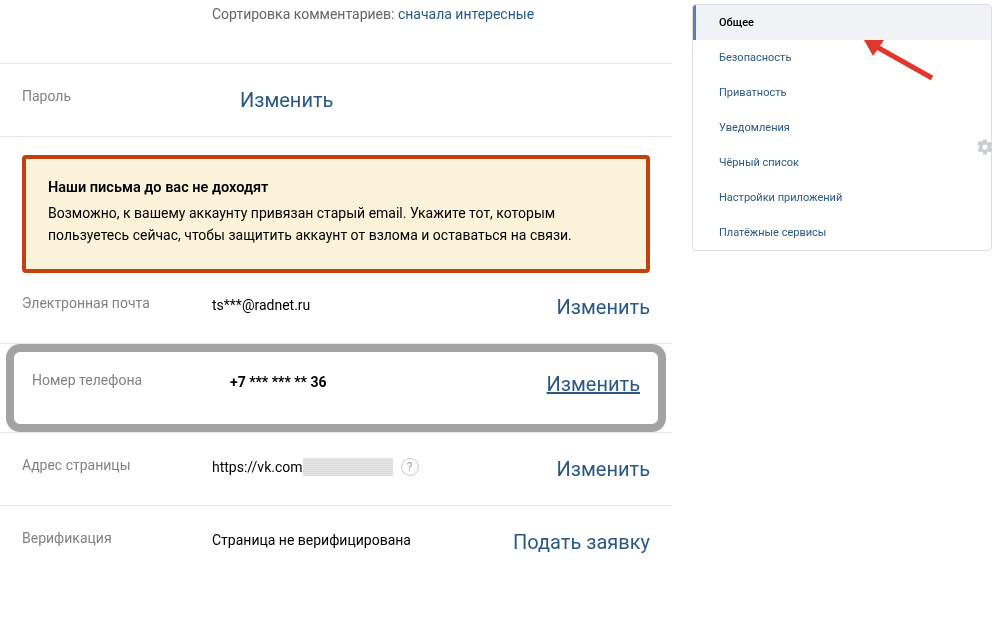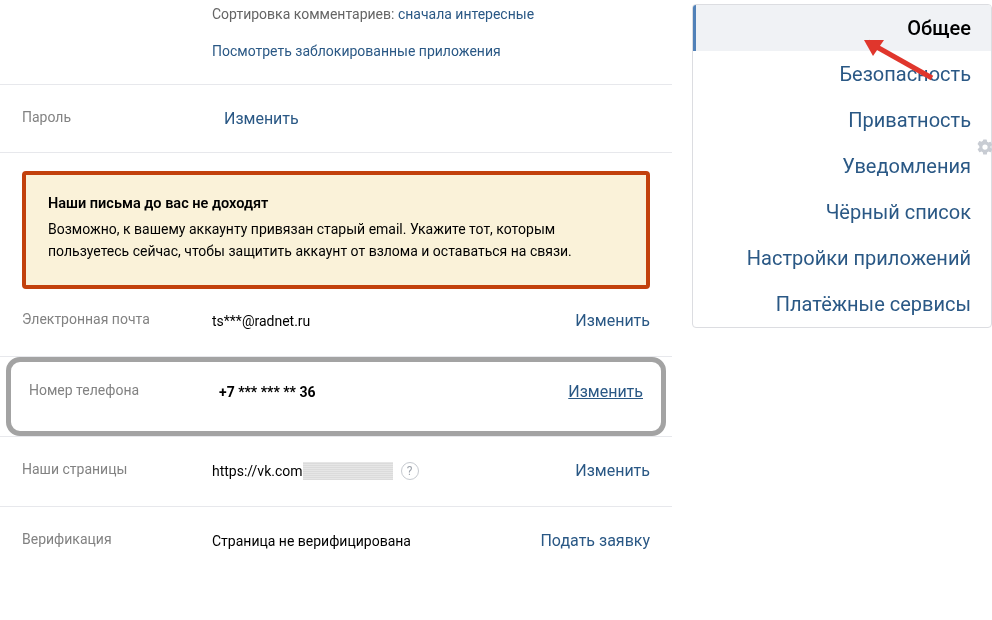--- a/index.html
+++ b/index.html
@@ -58,45 +58,47 @@
     }
     .setting-row .label-col { }
     .setting-row .value-col { flex:1; }
     .setting-row .action-col {
       flex:0 0 auto;
       margin-left:12px;
     }
     .action-link {
       color:#2a5885;
       cursor:pointer;
-      font-size:16px;
+      font-size:20px;
+      margin-left:16px;
     }
     .action-link.ul { text-decoration:underline; }
     
     .warning-wrap { padding:18px 22px 4px 22px; }
     .warning-box {
       background:#faf2d9;
       border:4px solid #c2410c;
       border-radius:4px;
       padding:18px 22px 22px 22px;
       color:#000;
       line-height:1.55;
       font-size:14px;
     }
     .warning-box .wb-title { font-weight:600; margin-bottom:4px; font-size:14.5px; }
     
     .phone-wrap {
       padding:0 6px;
     }
     .phone-frame {
-      border:5px solid #a3a3a3;
+      border:8px solid #a3a3a3;
       border-radius:14px;
       padding:20px 18px 28px 18px;
       display:flex;
       align-items:flex-start;
+      gap:8px;
     }
     .phone-frame .label-col { }
     .phone-frame .value-col { flex:1;font-weight:bold; }
     .phone-frame .action-col { }
     
     .addr-value { display:inline-flex; align-items:center;text-align:right; }
     .redacted {
       display:inline-block;
       width:90px;
       height:18px;
@@ -126,25 +128,24 @@
     .side-box {
       border:1px solid #dcdde1;
       background:#fff;
       border-radius:4px;
       overflow:hidden;
       margin-top:4px;
     }
     .side-item {
       display:block;
       padding:11px 20px 11px 26px;
-      font-size:20px;
+      font-size:11px;
       color:#2a5885;
       cursor:pointer;
       position:relative;
-      text-align:right;
     }
     .side-item.active {
       background:#f0f2f5;
       color:#000;
       font-weight:500;
     }
     .side-item.active::before {
       content:"";
       position:absolute;
       left:0; top:0; bottom:0;
@@ -175,23 +176,20 @@
       <div class="top-line">
         <div class="label-col"></div>
         <div class="value-col">
           <span class="muted">Сортировка комментариев:</span>
           <span> </span>
           <span class="link-span">сначала интересные</span>
         </div>
       </div>
       <div class="top-line" style="padding-bottom:4px">
         <div class="label-col"></div>
-        <div class="value-col">
-          <span class="link-span">Посмотреть заблокированные приложения</span>
-        </div>
       </div>
     </div>
 
     <div class="divider"></div>
 
     <div class="setting-row">
       <div class="label-col">Пароль</div>
       <div class="action-col">
         <span class="action-link">Изменить</span>
       </div>
@@ -222,21 +220,21 @@
         <div class="value-col">+7 *** *** ** 36</div>
         <div class="action-col">
           <span class="action-link ul">Изменить</span>
         </div>
       </div>
     </div>
 
     <div class="divider"></div>
 
     <div class="setting-row">
-      <div class="label-col">Наши страницы</div>
+      <div class="label-col">Адрес страницы</div>
       <div class="value-col addr-value">
         <span>https://vk.com</span>
         <span class="redacted"></span>
         <span class="help-ic">?</span>
       </div>
       <div class="action-col">
         <span class="action-link">Изменить</span>
       </div>
     </div>
 

